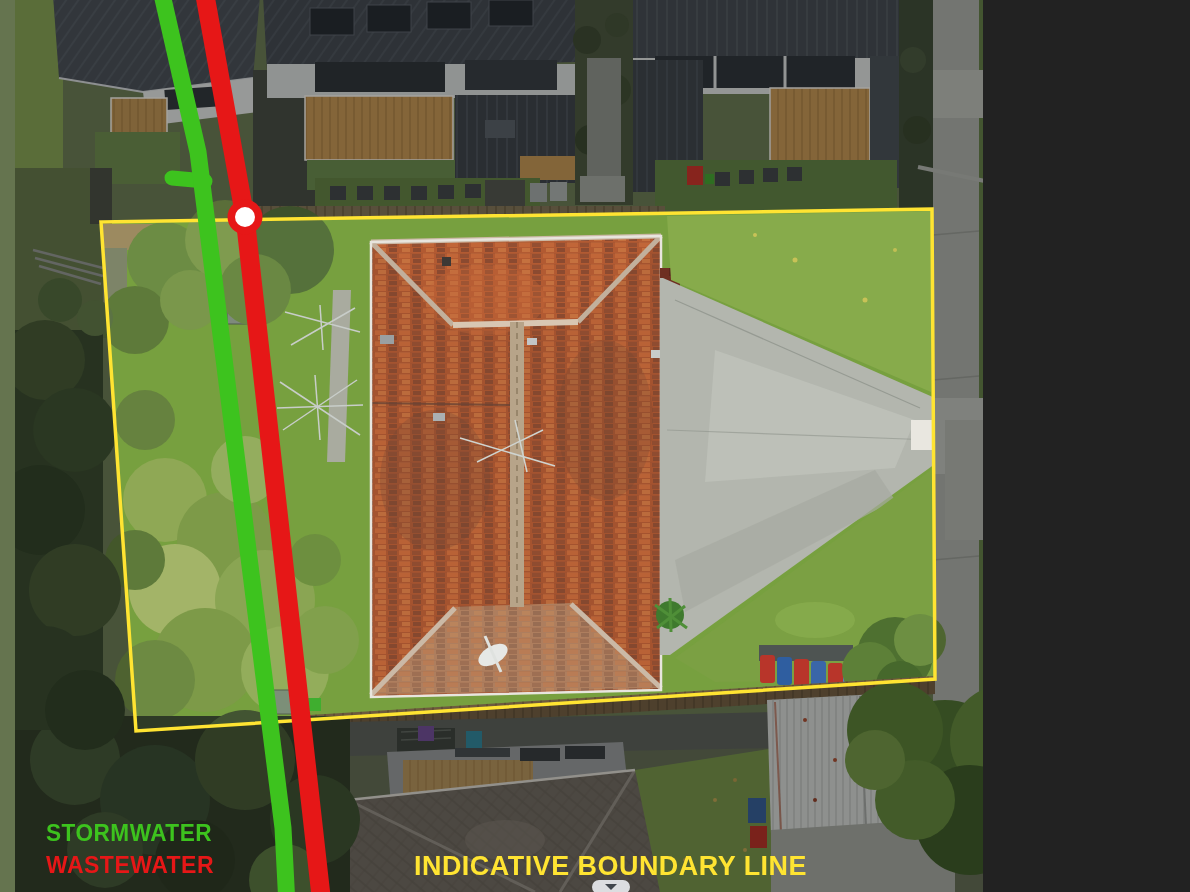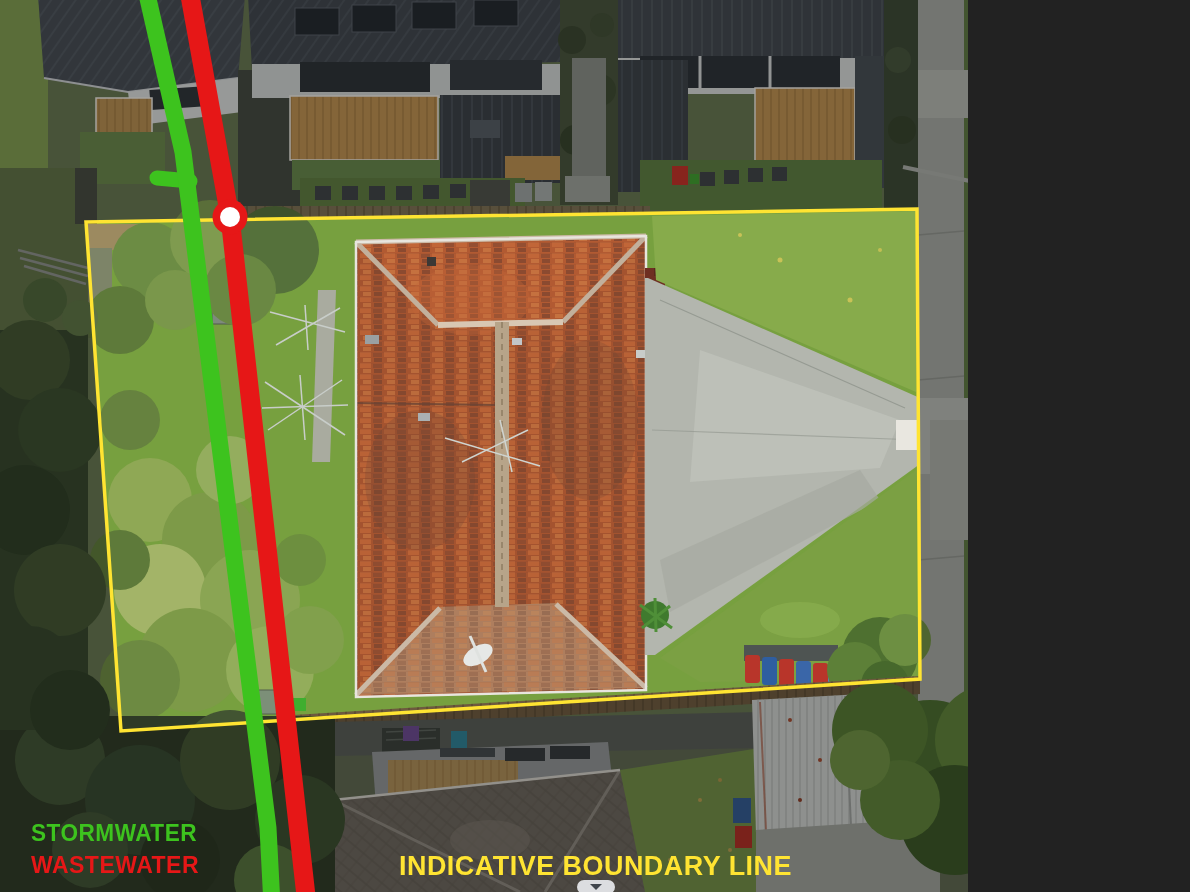--- a/index.html
+++ b/index.html
@@ -1,16 +1,16 @@
 <!DOCTYPE html>
 <html><head>
 <meta charset="utf-8">
 <style>
   html,body{margin:0;padding:0;background:#222;}
-  .stage{position:relative;width:968px;height:892px;overflow:hidden;background:#65744f;}
+  .stage{position:relative;width:968px;height:892px;overflow:hidden;background:#65744f;padding-left:15px;}
   svg{display:block;}
   .lbl{font-family:"Liberation Sans","DejaVu Sans",sans-serif;font-weight:bold;}
 </style>
 </head>
 <body>
 
 <div class="stage">
 <svg width="1190" height="892" viewBox="0 0 1190 892" xmlns="http://www.w3.org/2000/svg">
 <defs>
   <pattern id="tiles" width="24" height="11" patternUnits="userSpaceOnUse">

